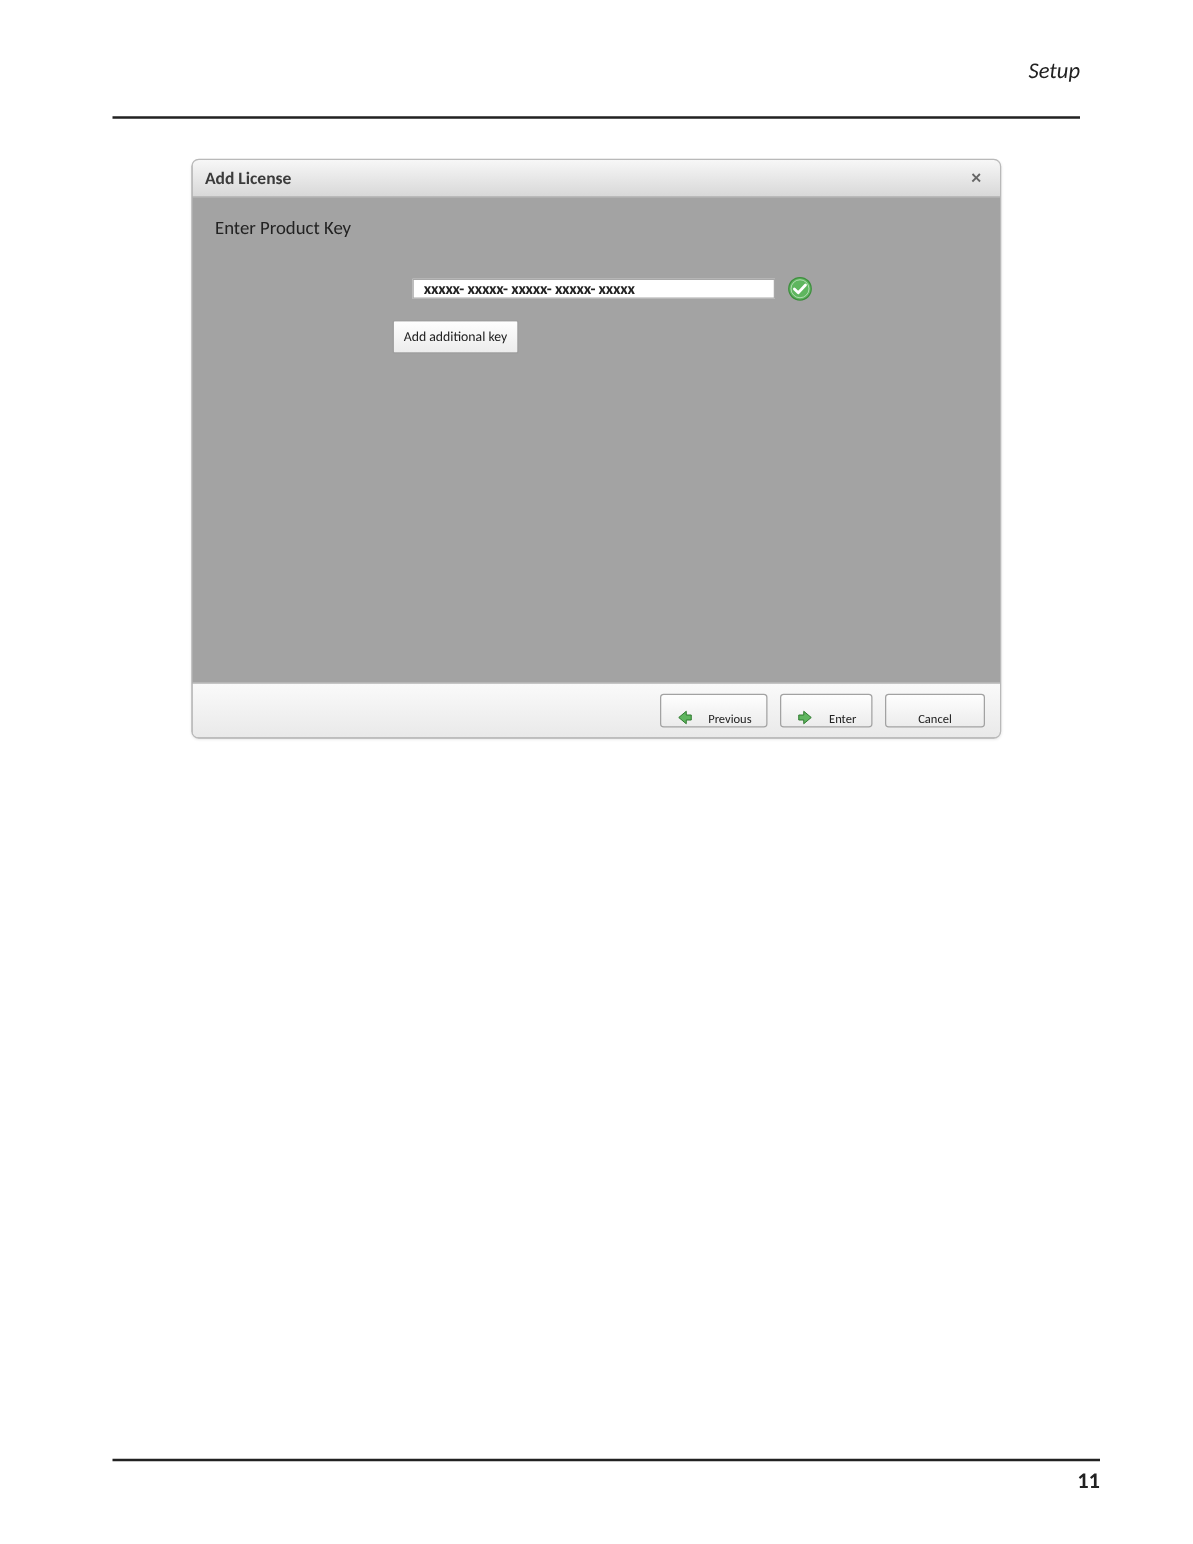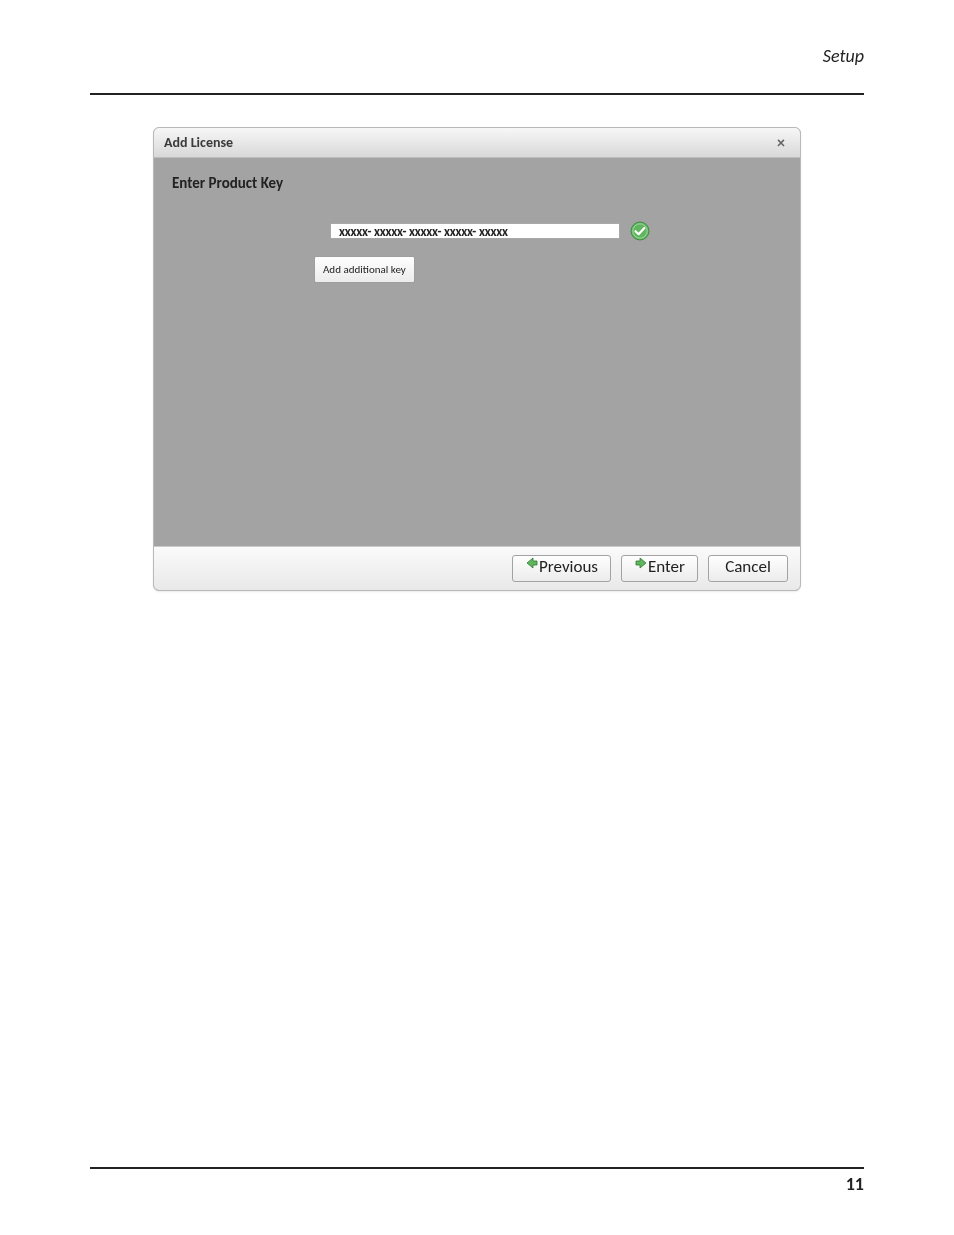--- a/index.html
+++ b/index.html
@@ -63,21 +63,21 @@
     text-align: center;
     cursor: default;
     line-height: 1;
   }
   .dialog-body {
     padding: 16px 18px 0 18px;
     height: 388px;
     position: relative;
   }
   .section-title {
-    font-weight: bold;
+    font-weight: normal;
     font-size: 15px;
     color: #222;
   }
   .key-row {
     position: absolute;
     left: 176px;
     top: 63px;
     display: flex;
     align-items: center;
   }
@@ -118,36 +118,36 @@
     background: linear-gradient(#fafafa, #e9e9e9);
     display: flex;
     align-items: center;
     justify-content: flex-end;
     padding: 0 12px;
     gap: 10px;
   }
   .wiz-btn {
     height: 27px;
     padding: 0 12px;
-    font-size: 17px;
+    font-size: 10px;
     color: #222;
     background: linear-gradient(#fefefe, #ececec);
     border: 1px solid #a2a2a2;
     border-radius: 3px;
     display: inline-flex;
-    align-items: flex-start;
-    gap: 0;
+    align-items: flex-end;
+    gap: 12px;
     cursor: default;
     font-family: inherit;
   }
   .wiz-btn.cancel { min-width: 80px; justify-content: center; }
   .page-footer {
     position: absolute;
     left: 90px;
-    right: 90px;
+    right: 74px;
     bottom: 40px;
   }
   .bottom-rule {
     border-top: 2px solid #222;
     margin-bottom: 4px;
   }
   .page-number {
     text-align: right;
     font-weight: bold;
     font-size: 18px;

